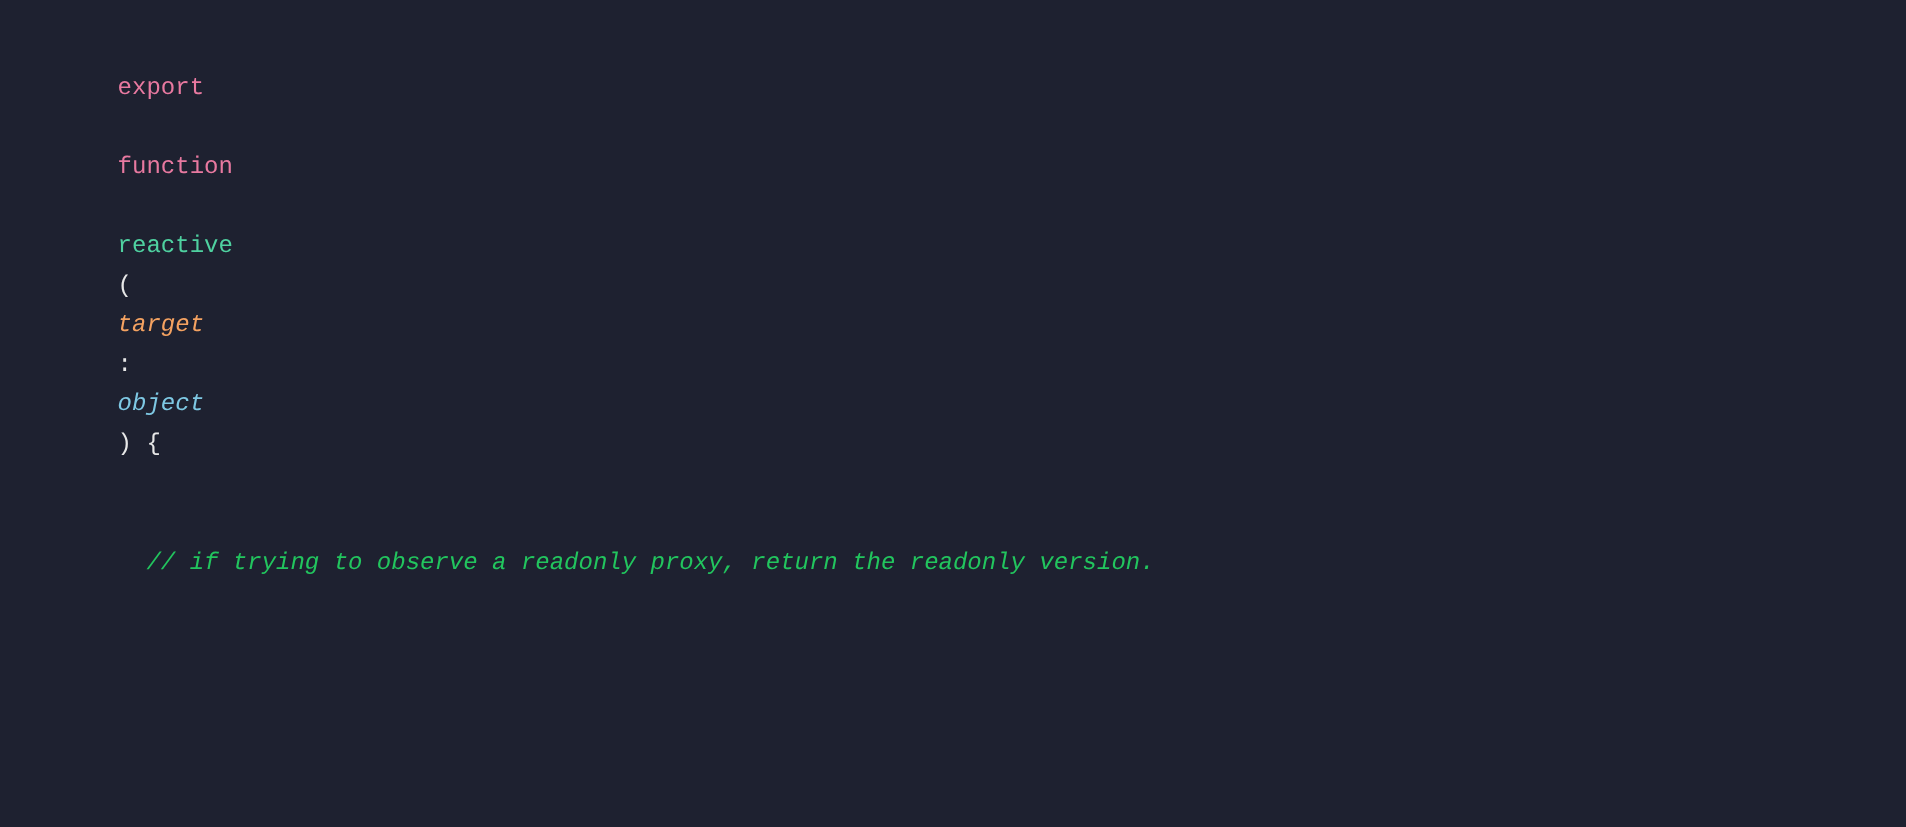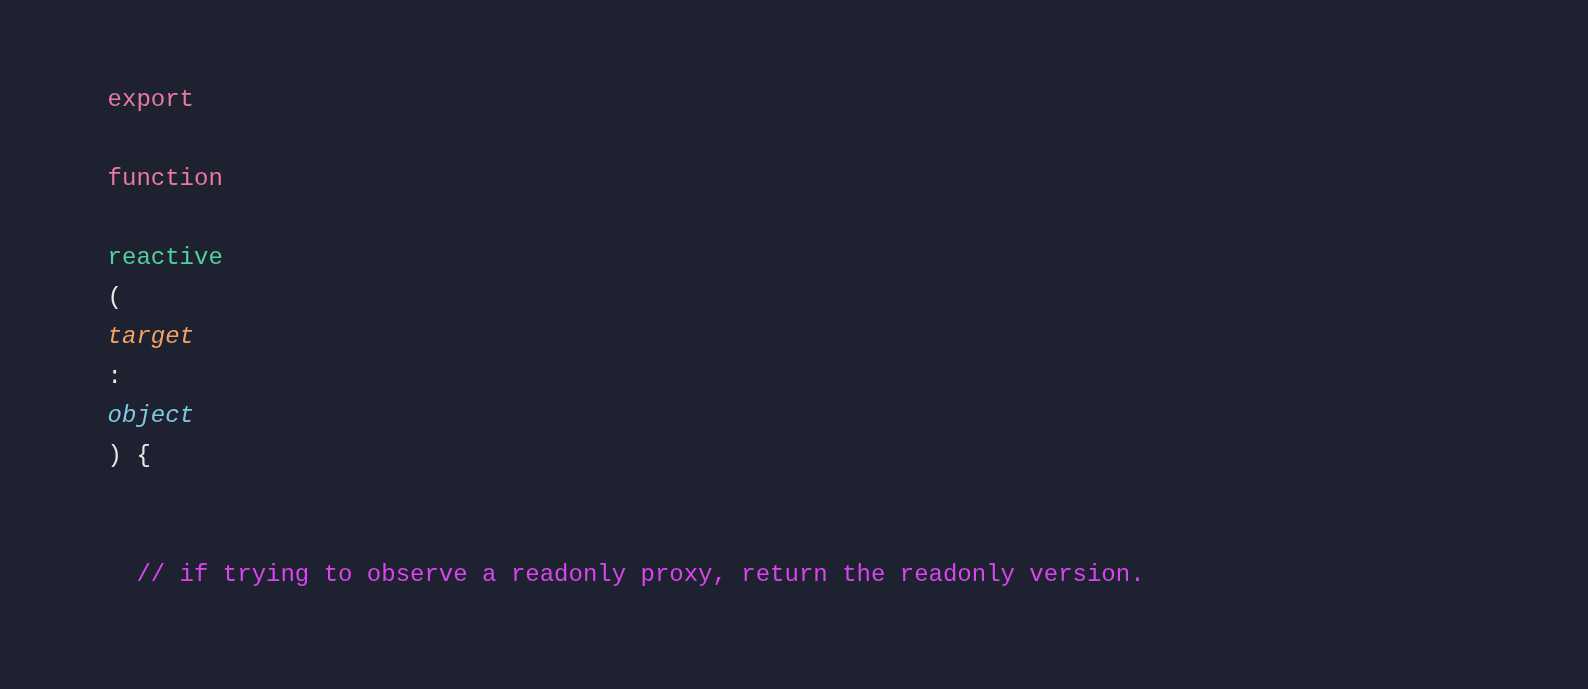--- a/index.html
+++ b/index.html
@@ -15,40 +15,40 @@
       overflow: hidden;
       display: flex;
       align-items: center;
       justify-content: center;
     }
 
     .code-container {
       width: 100%;
       height: 100%;
       background-color: #1e2130;
-      padding: 40px 50px;
+      padding: 24px 50px;
       font-family: 'Courier New', 'Consolas', monospace;
-      font-size: 24px;
+      font-size: 20px;
       line-height: 1.65;
     }
 
     .line {
       display: block;
       white-space: pre;
     }
 
     .kw-export { color: #e879a0; }         
     .kw-function { color: #e879a0; }       
     .fn-name { color: #4fd1a0; }           
     .paren { color: #e8e8e8; }             
     .param { color: #f4a261; font-style: italic; }    
     .colon { color: #e8e8e8; }
     .type { color: #7ec8e3; font-style: italic; }     
     .brace { color: #e8e8e8; }
-    .comment { color: #d946ef; }
+    .comment { color: #22c55e; font-style: italic; }
   </style>
 </head>
 <body>
 
 <div class="code-container">
 
   <span class="line">
     <span class="kw-export">export</span>
     <span class="plain"> </span>
     <span class="kw-function">function</span>

